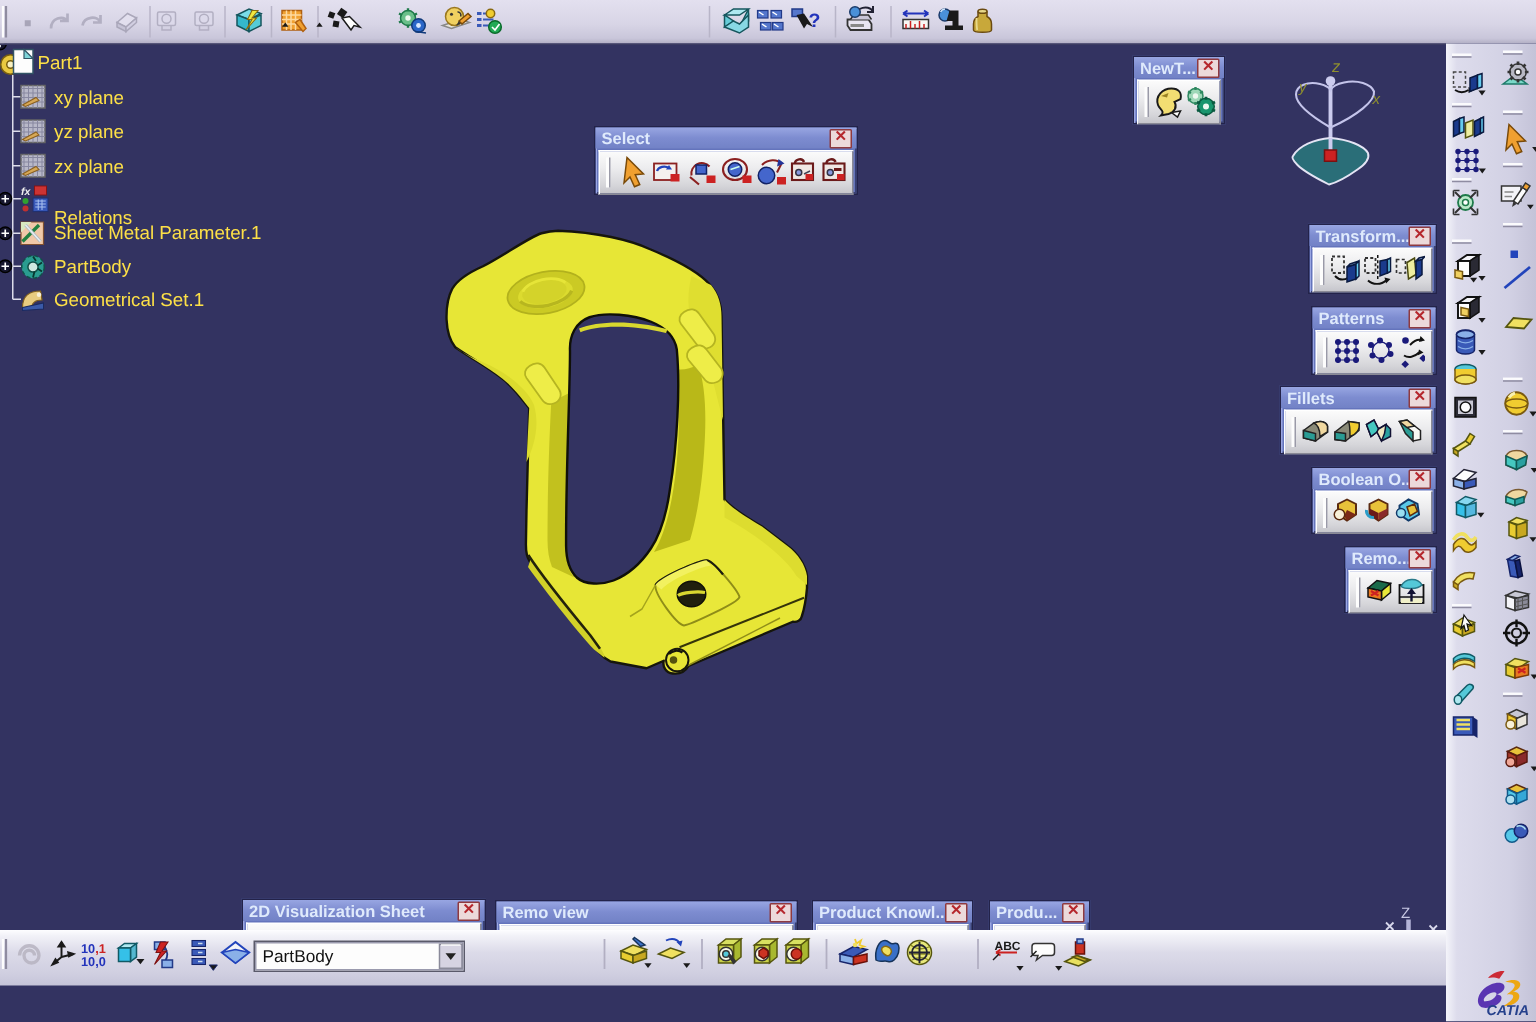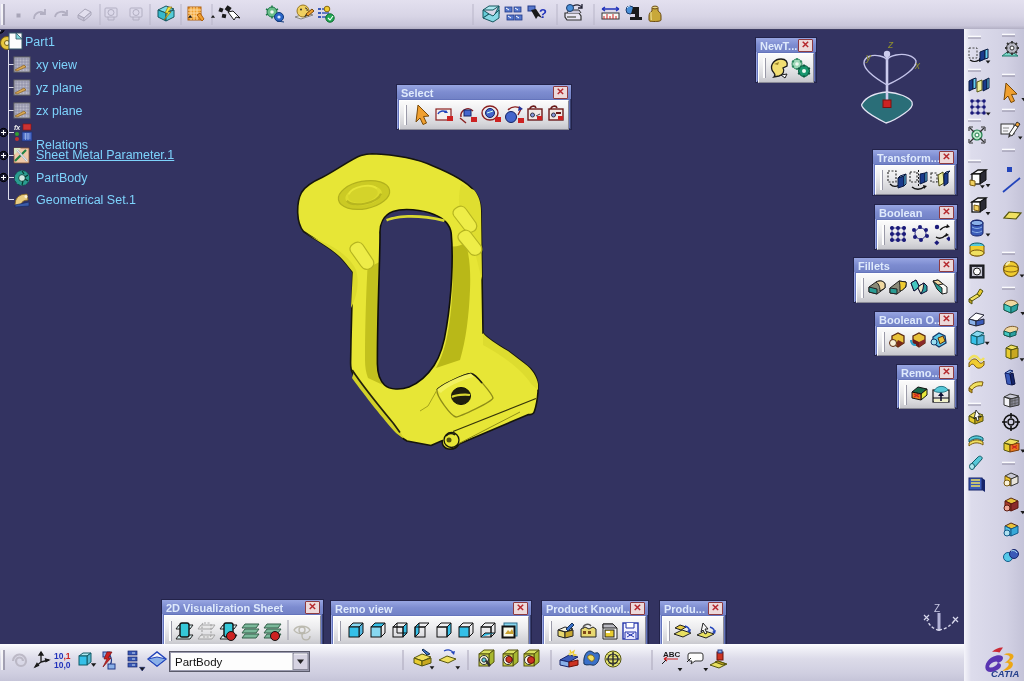--- a/index.html
+++ b/index.html
@@ -5,23 +5,23 @@
 html,body{margin:0;padding:0;}
 body{width:1024px;height:681px;overflow:hidden;position:relative;font-family:"Liberation Sans",sans-serif;background:#333361;}
 .abs{position:absolute;}
 
 #topbar{left:0;top:0;width:1024px;height:29px;background:linear-gradient(180deg,#e3e0ef 0,#d8d5e6 55%,#c9c6da 88%,#b2afc4 100%);border-bottom:1px solid #3c3c62;}
 
 #viewport{left:0;top:29px;width:964px;height:620px;background:#333361;overflow:hidden;}
 
 #rightbar{left:964px;top:29px;width:60px;height:652px;background:linear-gradient(90deg,#f4f4fa 0,#dddcec 12%,#d2d1e4 70%,#c4c3d8 100%);}
 
-#statusbar{left:0;top:620px;width:964px;height:37px;background:linear-gradient(180deg,#fdfdff 0,#f2f2f8 10%,#dcdbe9 40%,#cfcee0 80%,#c5c4d8 100%);margin-top:24px;}
-
-.treetext{position:absolute;color:#7dd3fc;font-size:12.5px;white-space:nowrap;}
+#statusbar{left:0;top:620px;width:964px;height:37px;background:linear-gradient(180deg,#fdfdff 0,#f2f2f8 10%,#dcdbe9 40%,#cfcee0 80%,#c5c4d8 100%);}
+
+.treetext{position:absolute;color:#fde047;font-size:12.5px;white-space:nowrap;}
 
 .ftb{position:absolute;background:#6474bc;border:1px solid #23234a;box-shadow:inset 1px 1px 0 #9aa6e2,inset -1px -1px 0 #3a4272;}
 .ftit{height:13px;padding:1px 3px 0 4px;font-size:11px;font-weight:bold;color:#dfeafc;background:linear-gradient(180deg,#98a6e2 0,#7d8cd0 50%,#7282c6 100%);display:flex;align-items:center;letter-spacing:0;}
 .ftit span{flex:1 1 auto;overflow:hidden;white-space:nowrap;}
 .fx{width:13px;height:11px;background:#ecd9da;border:1px solid #8e3a40;border-radius:1px;color:#b5272d;font-size:10px;font-weight:bold;line-height:10px;text-align:center;flex:0 0 auto;}
 .fbody{margin:1px 2px 2px 2px;background:linear-gradient(180deg,#fbfbfb 0,#ececee 40%,#d6d6da 80%,#c6c6cc 100%);border:1px solid;border-color:#ffffff #8a8a96 #8a8a96 #ffffff;display:flex;align-items:center;padding:1px 2px;}
 .grip{width:2px;height:20px;background:#fdfdfd;border-right:1px solid #9a9aa8;margin:0 3px 0 2px;flex:0 0 auto;}
 .ic{flex:0 0 auto;}
 </style>
 </head>
@@ -86,25 +86,25 @@
     <path d="M8 1 L10 4 M14 5 L11 7 M14 11 L11 9 M8 15 L9 11" stroke="#083830" stroke-width="1.2"></path>
   </g>
 
   <g transform="translate(13,163)">
     <path d="M2 13 Q2 2 14 2 L15 8 Q8 8 8 14 Z" fill="#e8cc80" stroke="#806020" stroke-width="0.8"></path>
     <path d="M2 13 L16 10 L16 14 L2 15 Z" fill="#3a5aa8" stroke="#1a2a60" stroke-width="0.7"></path>
     <circle cx="13" cy="4.5" r="1.5" fill="#f8f0d8"></circle>
   </g>
 </svg>
 <div class="treetext" style="left:25px;top:6px;">Part1</div>
-<div class="treetext" style="left:36px;top:29px;">xy view</div>
+<div class="treetext" style="left:36px;top:29px;">xy plane</div>
 <div class="treetext" style="left:36px;top:52px;">yz plane</div>
 <div class="treetext" style="left:36px;top:75px;">zx plane</div>
 <div class="treetext" style="left:36px;top:109px;">Relations</div>
-<div class="treetext" style="left:36px;top:119px;text-decoration:underline;">Sheet Metal Parameter.1</div>
+<div class="treetext" style="left:36px;top:119px;">Sheet Metal Parameter.1</div>
 <div class="treetext" style="left:36px;top:142px;">PartBody</div>
 <div class="treetext" style="left:36px;top:164px;">Geometrical Set.1</div>
 
 <svg class="abs" style="left:285px;top:111px;" width="265" height="325" viewBox="285 140 265 325">
   <g stroke-linejoin="round">
 
   <path d="M372,153.8
     C398,154.8 420,160 433,166
     C450,173 466,181.5 473,189.5
     C478.5,195.5 481,203 481,211
@@ -317,21 +317,21 @@
         <rect x="0" y="3" width="6" height="9" fill="none" stroke="#333" stroke-width="1.1" stroke-dasharray="2 1.5"></rect>
         <path d="M7,5 l5,-3 l1,11 l-5,3 z" fill="#eeeea0" stroke="#4a4a10"></path>
         <path d="M13,4 l4,-2 v11 l-4,3 z" fill="#1a3a8c" stroke="#0a1a40"></path>
         <path d="M13,4 l2,-2 l4,-1 l-2,2 z" fill="#88aadd" stroke="#0a1a40"></path>
       </g>
     </svg>
   </div>
 </div>
 <div class="ftb" style="left:874px;top:204px;width:82px;height:44px;">
   <div class="ftit">
-      <span>Boolean</span>
+      <span>Patterns</span>
       <div class="fx">✕</div>
     </div>
   <div class="fbody" style="height:26px;">
     <div class="grip"></div>
     <svg class="ic" width="62" height="24" viewBox="0 0 62 24">
       <g fill="#1a1a7a">
         <g>
           <circle cx="4" cy="5" r="2"></circle>
             <circle cx="10" cy="5" r="2"></circle>
             <circle cx="16" cy="5" r="2"></circle>

